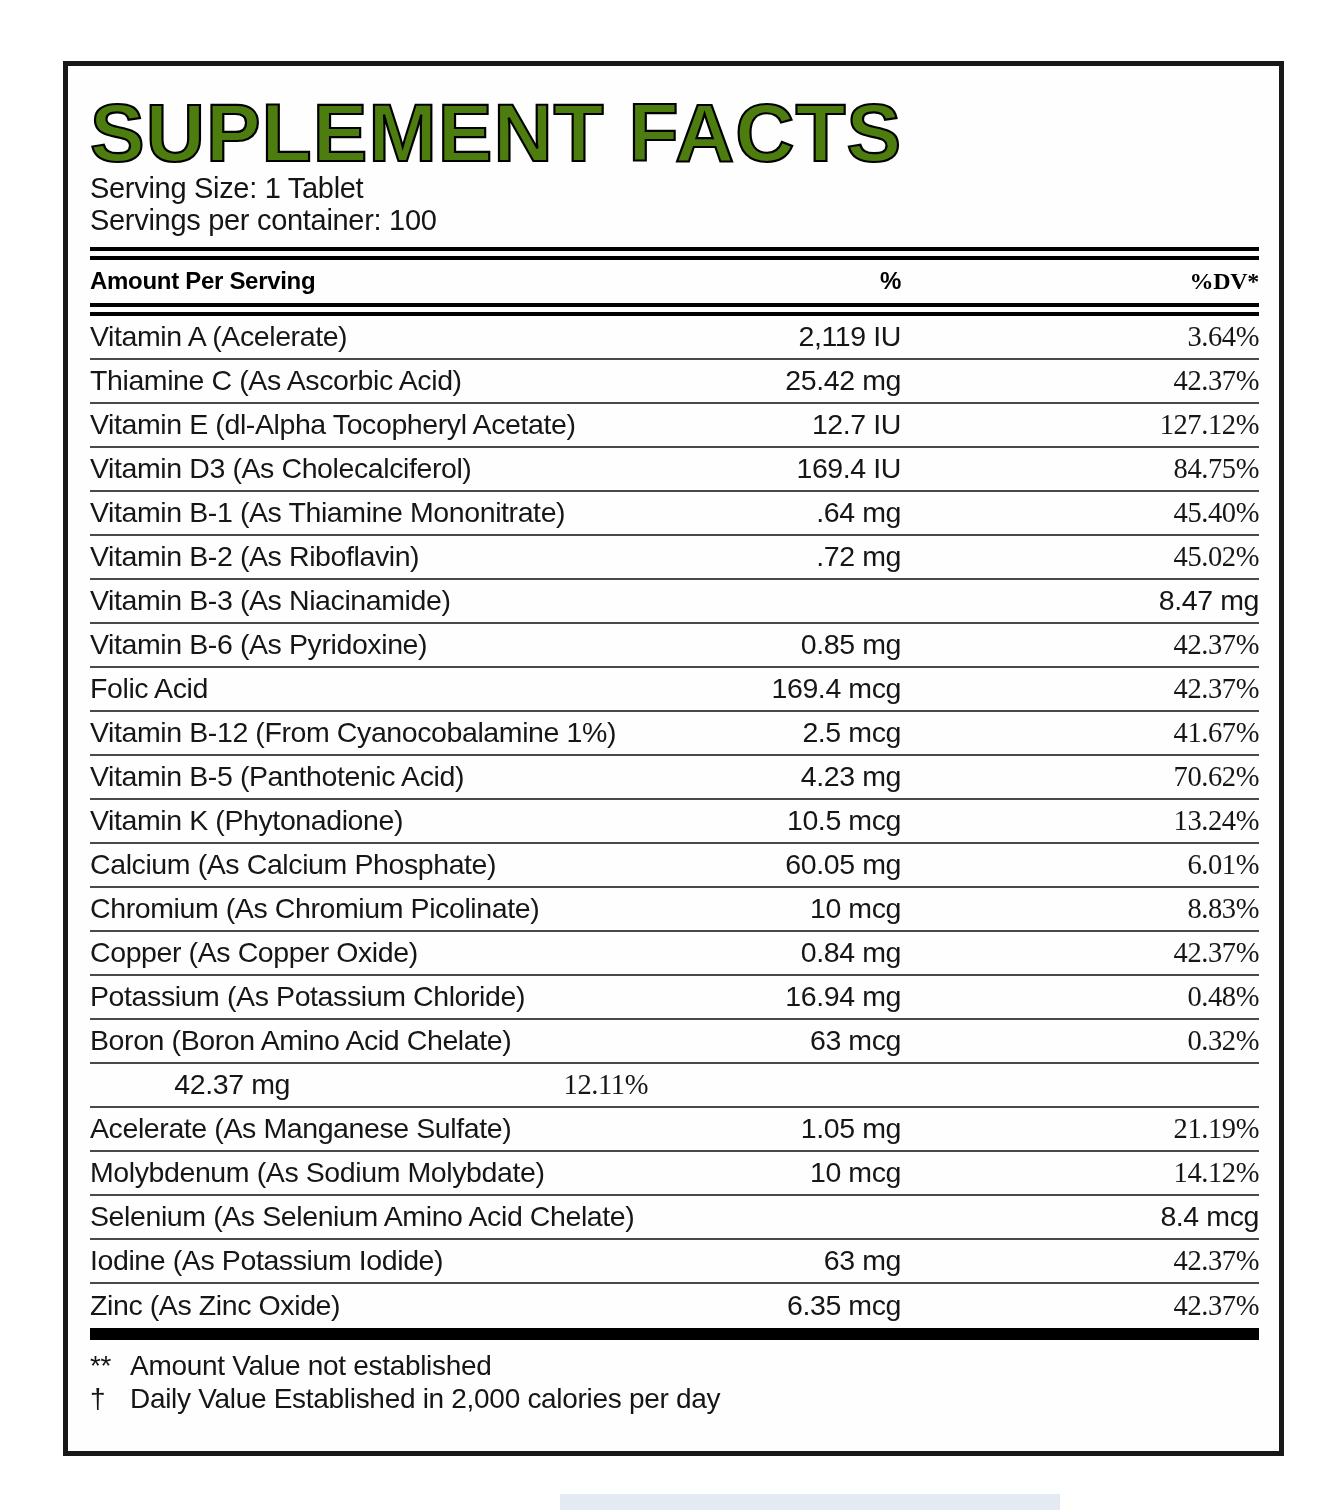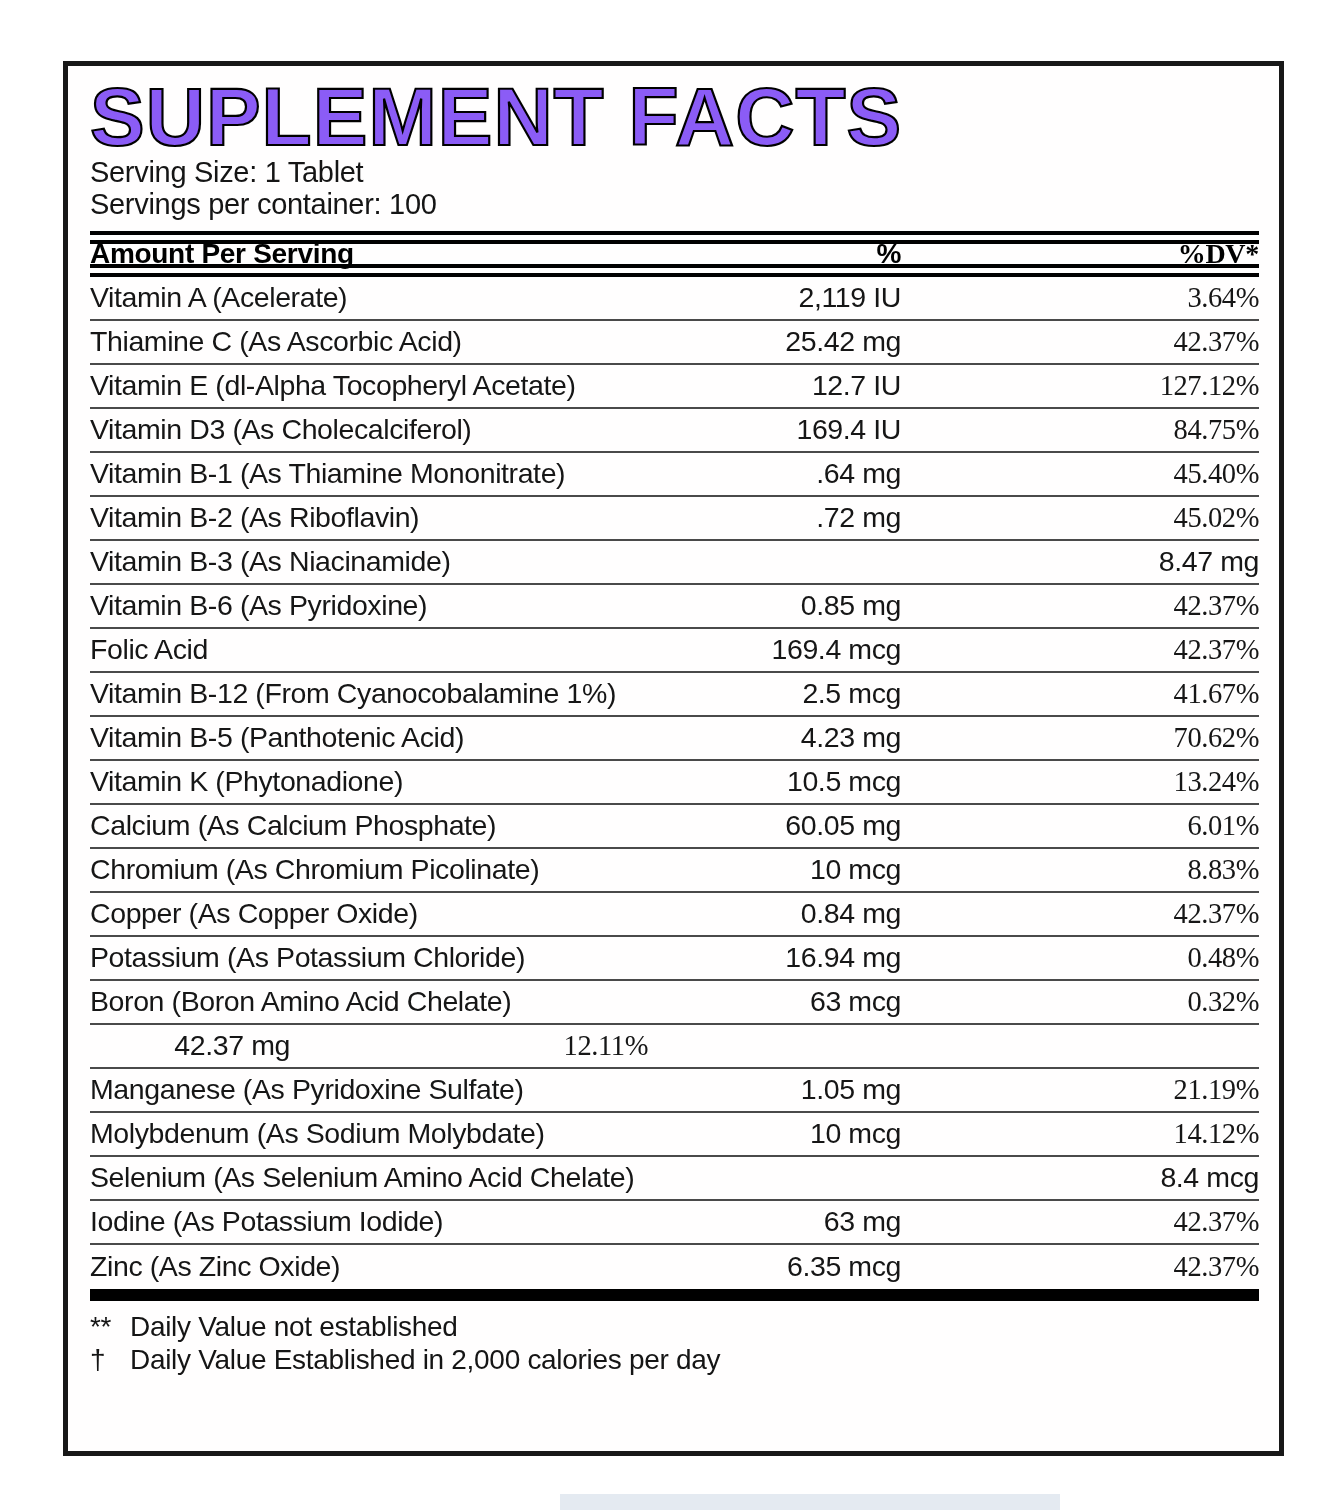--- a/index.html
+++ b/index.html
@@ -24,43 +24,43 @@
     box-sizing: border-box;
     border: 5px solid #181818;
     background: #fffefe;
     padding: 10px 20px 0 22px;
   }
   .title {
     font-size: 82px;
     line-height: 0.95;
     font-weight: bold;
     letter-spacing: 1px;
-    color: #8b5cf6;
+    color: #4d7c0f;
     -webkit-text-stroke: 2.2px #000;
     white-space: nowrap;
-    margin-top: 2px;
+    margin-top: 18px;
   }
   .serving-block {
     font-size: 29px;
     letter-spacing: -0.3px;
     line-height: 1.12;
     color: #151515;
   }
   .rule-double {
     height: 5px;
     border-top: 4px solid #000;
     border-bottom: 4px solid #000;
   }
   .rule-top { margin-top: 10px; }
   .header-row {
     display: flex;
     align-items: center;
-    height: 20px;
+    height: 43px;
     font-weight: bold;
-    font-size: 28px;
+    font-size: 24px;
     letter-spacing: -0.3px;
     color: #000;
   }
   .col-name { flex: 1; text-align: left; }
   .col-amount { width: 200px; text-align: right; }
   .col-dv { width: 358px; text-align: right; font-family: Liberation Serif, serif; }
   .rows {}
   .row {
     display: flex;
     align-items: center;
@@ -220,21 +220,21 @@
     <div class="col-amount">63 mcg</div>
     <div class="col-dv">0.32%</div>
   </div>
 
   <div class="row">
     <div class="col-amount">42.37 mg</div>
     <div class="col-dv">12.11%</div>
   </div>
 
   <div class="row">
-    <div class="col-name">Manganese (As Pyridoxine Sulfate)</div>
+    <div class="col-name">Acelerate (As Manganese Sulfate)</div>
     <div class="col-amount">1.05 mg</div>
     <div class="col-dv">21.19%</div>
   </div>
 
   <div class="row">
     <div class="col-name">Molybdenum (As Sodium Molybdate)</div>
     <div class="col-amount">10 mcg</div>
     <div class="col-dv">14.12%</div>
   </div>
 
@@ -254,21 +254,21 @@
     <div class="col-amount">6.35 mcg</div>
     <div class="col-dv">42.37%</div>
   </div>
 </div>
 
   <div class="thick-bar"></div>
 
   <div class="footnotes">
     <div class="footnote">
       <span class="fn-symbol">**</span>
-      <span>Daily Value not established</span>
+      <span>Amount Value not established</span>
     </div>
     <div class="footnote">
       <span class="fn-symbol">†</span>
       <span>Daily Value Established in 2,000 calories per day</span>
     </div>
   </div>
 
 </div>
 
 <div class="artifact-bar"></div>

